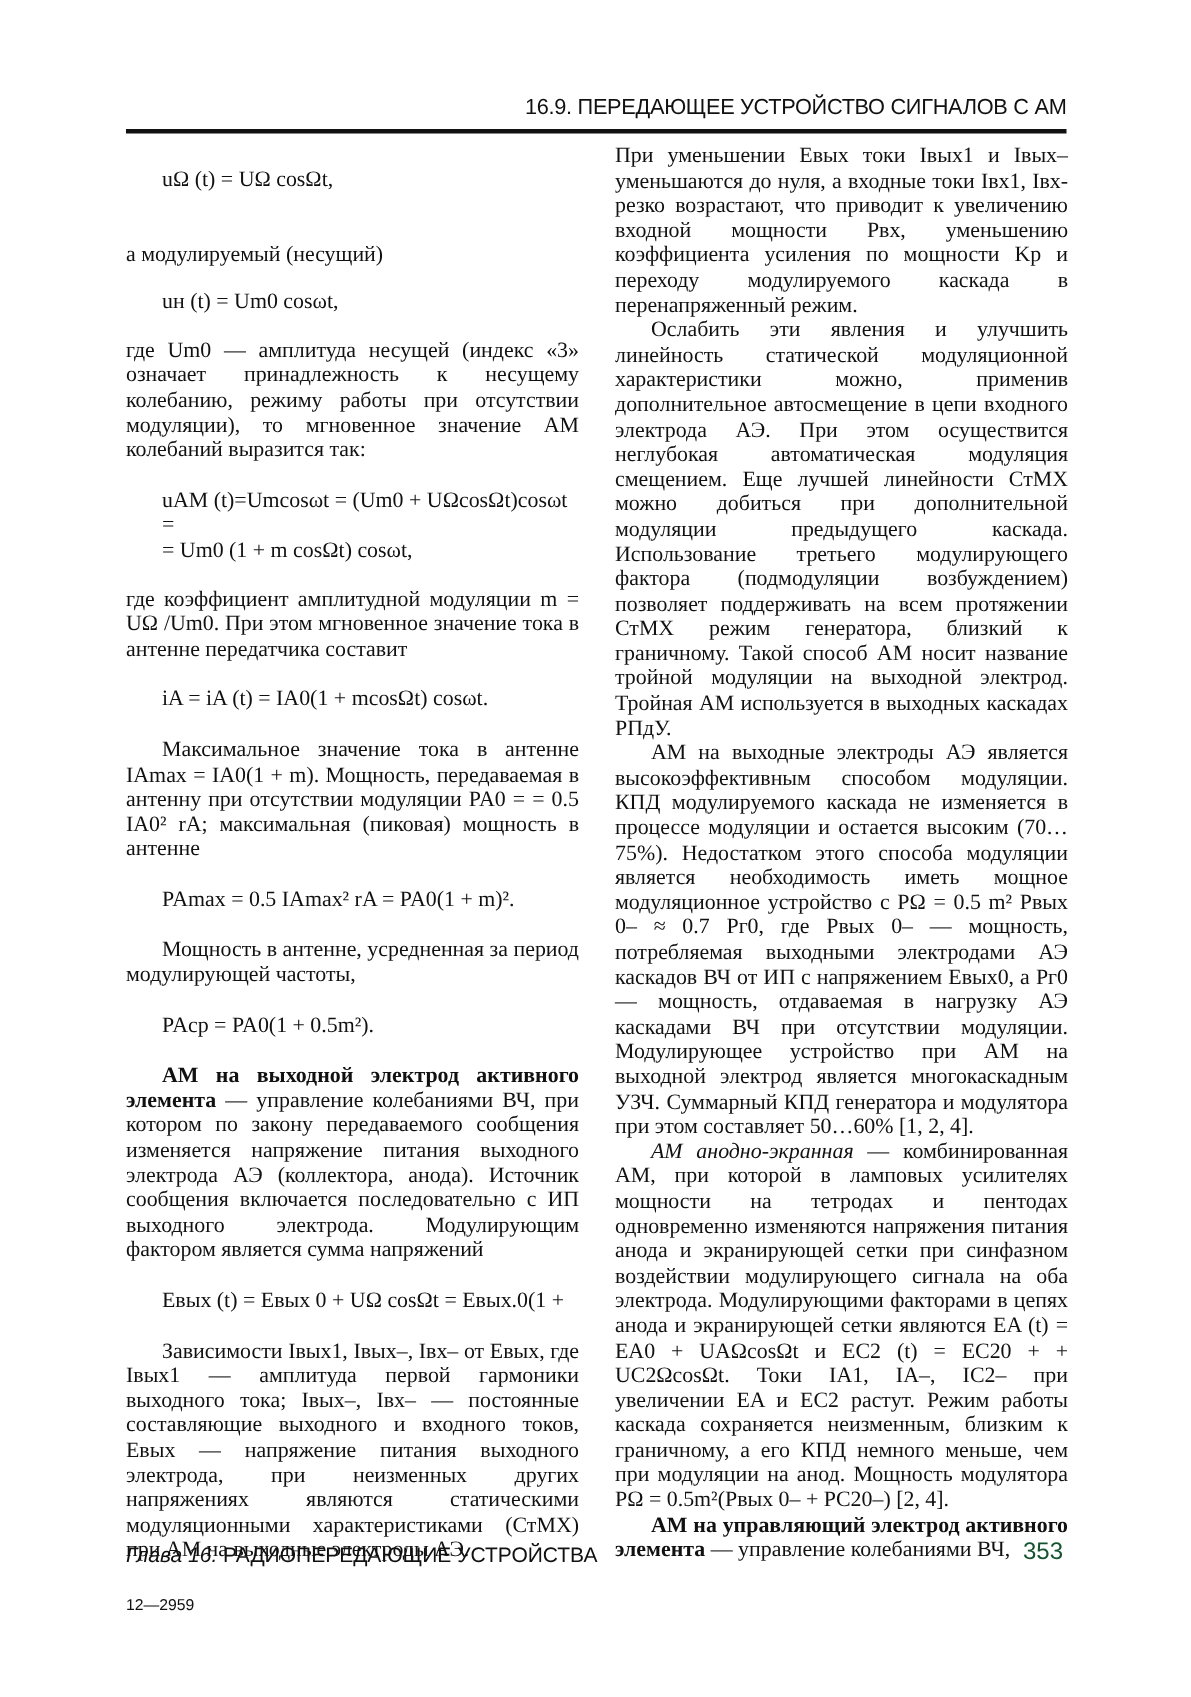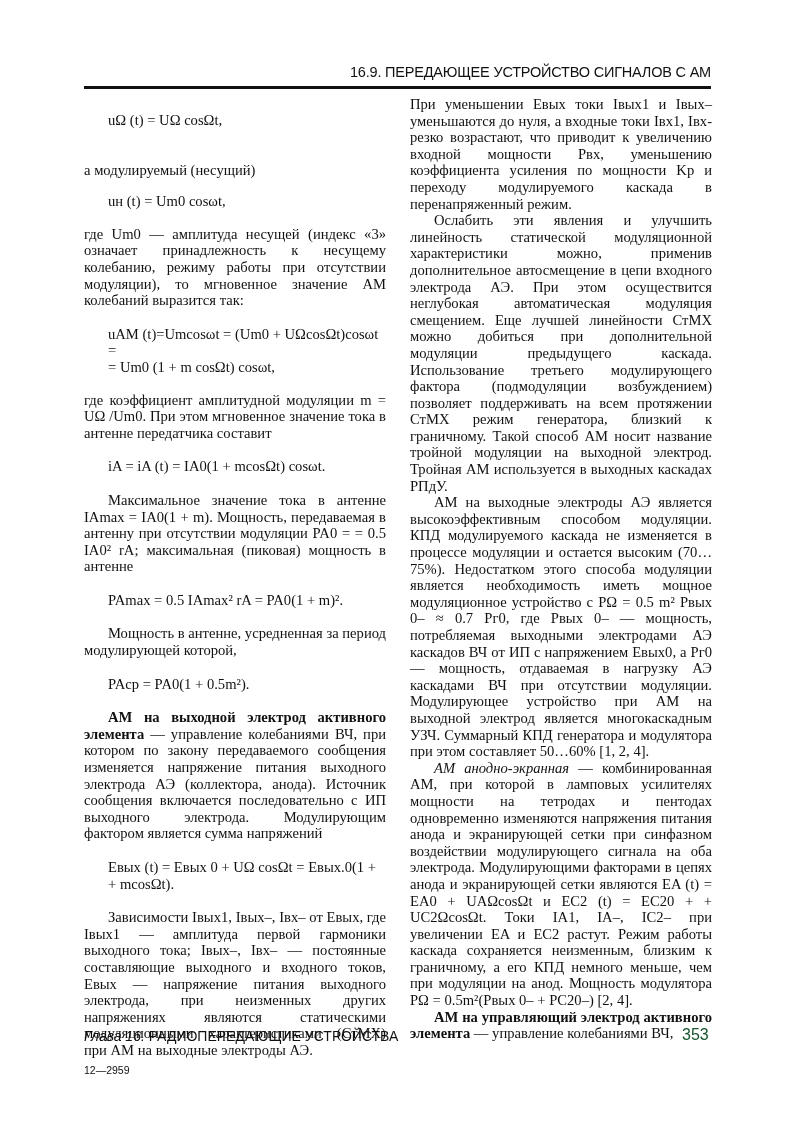--- a/index.html
+++ b/index.html
@@ -62,28 +62,27 @@
     <p class="formula">= Um0 (1 + m cosΩt) cosωt,</p>
     <div style="height:16px"></div>
     <p class="p noind">где коэффициент амплитудной модуляции m = UΩ /Um0. При этом мгновенное значение тока в антенне передатчика составит</p>
     <div style="height:17px"></div>
     <p class="formula">iA = iA (t) = IA0(1 + mcosΩt) cosωt.</p>
     <div style="height:17px"></div>
     <p class="p">Максимальное значение тока в антенне IAmax = IA0(1 + m). Мощность, передаваемая в антенну при отсутствии модуляции PA0 = = 0.5 IA0² rA; максимальная (пиковая) мощность в антенне</p>
     <div style="height:17px"></div>
     <p class="formula">PAmax = 0.5 IAmax² rA = PA0(1 + m)².</p>
     <div style="height:17px"></div>
-    <p class="p">Мощность в антенне, усредненная за период модулирующей которой,</p>
+    <p class="p">Мощность в антенне, усредненная за период модулирующей частоты,</p>
     <div style="height:17px"></div>
     <p class="formula">PAср = PA0(1 + 0.5m²).</p>
     <div style="height:17px"></div>
     <p class="p"><b>АМ на выходной электрод активного элемента</b><span> — управление колебаниями ВЧ, при котором по закону передаваемого сообщения изменяется напряжение питания выходного электрода АЭ (коллектора, анода). Источник сообщения включается последовательно с ИП выходного электрода. Модулирующим фактором является сумма напряжений</span></p>
     <div style="height:17px"></div>
     <p class="formula">Eвых (t) = Eвых 0 + UΩ cosΩt = Eвых.0(1 +</p>
-    <p class="formula">+ mcosΩt).</p>
     <div style="height:17px"></div>
     <p class="p">Зависимости Iвых1, Iвых–, Iвх– от Eвых, где Iвых1 — амплитуда первой гармоники выходного тока; Iвых–, Iвх– — постоянные составляющие выходного и входного токов, Eвых — напряжение питания выходного электрода, при неизменных других напряжениях являются статическими модуляционными характеристиками (СтМХ) при АМ на выходные электроды АЭ.</p>
   </div>
 
   <div class="col col-right">
     <p class="p noind">При уменьшении Eвых токи Iвых1 и Iвых– уменьшаются до нуля, а входные токи Iвх1, Iвх- резко возрастают, что приводит к увеличению входной мощности Pвх, уменьшению коэффициента усиления по мощности Kp и переходу модулируемого каскада в перенапряженный режим.</p>
     <p class="p">Ослабить эти явления и улучшить линейность статической модуляционной характеристики можно, применив дополнительное автосмещение в цепи входного электрода АЭ. При этом осуществится неглубокая автоматическая модуляция смещением. Еще лучшей линейности СтМХ можно добиться при дополнительной модуляции предыдущего каскада. Использование третьего модулирующего фактора (подмодуляции возбуждением) позволяет поддерживать на всем протяжении СтМХ режим генератора, близкий к граничному. Такой способ АМ носит название тройной модуляции на выходной электрод. Тройная АМ используется в выходных каскадах РПдУ.</p>
     <p class="p">АМ на выходные электроды АЭ является высокоэффективным способом модуляции. КПД модулируемого каскада не изменяется в процессе модуляции и остается высоким (70…75%). Недостатком этого способа модуляции является необходимость иметь мощное модуляционное устройство с PΩ = 0.5 m² Pвых 0– ≈ 0.7 Pг0, где Pвых 0– — мощность, потребляемая выходными электродами АЭ каскадов ВЧ от ИП с напряжением Eвых0, а Pг0 — мощность, отдаваемая в нагрузку АЭ каскадами ВЧ при отсутствии модуляции. Модулирующее устройство при АМ на выходной электрод является многокаскадным УЗЧ. Суммарный КПД генератора и модулятора при этом составляет 50…60% [1, 2, 4].</p>
     <p class="p"><i>АМ анодно-экранная</i><span> — комбинированная АМ, при которой в ламповых усилителях мощности на тетродах и пентодах одновременно изменяются напряжения питания анода и экранирующей сетки при синфазном воздействии модулирующего сигнала на оба электрода. Модулирующими факторами в цепях анода и экранирующей сетки являются EA (t) = EA0 + UAΩcosΩt и EC2 (t) = EC20 + + UC2ΩcosΩt. Токи IA1, IA–, IC2– при увеличении EA и EC2 растут. Режим работы каскада сохраняется неизменным, близким к граничному, а его КПД немного меньше, чем при модуляции на анод. Мощность модулятора PΩ = 0.5m²(Pвых 0– + PC20–) [2, 4].</span></p>
     <p class="p"><b>АМ на управляющий электрод активного элемента</b><span> — управление колебаниями ВЧ,</span></p>

